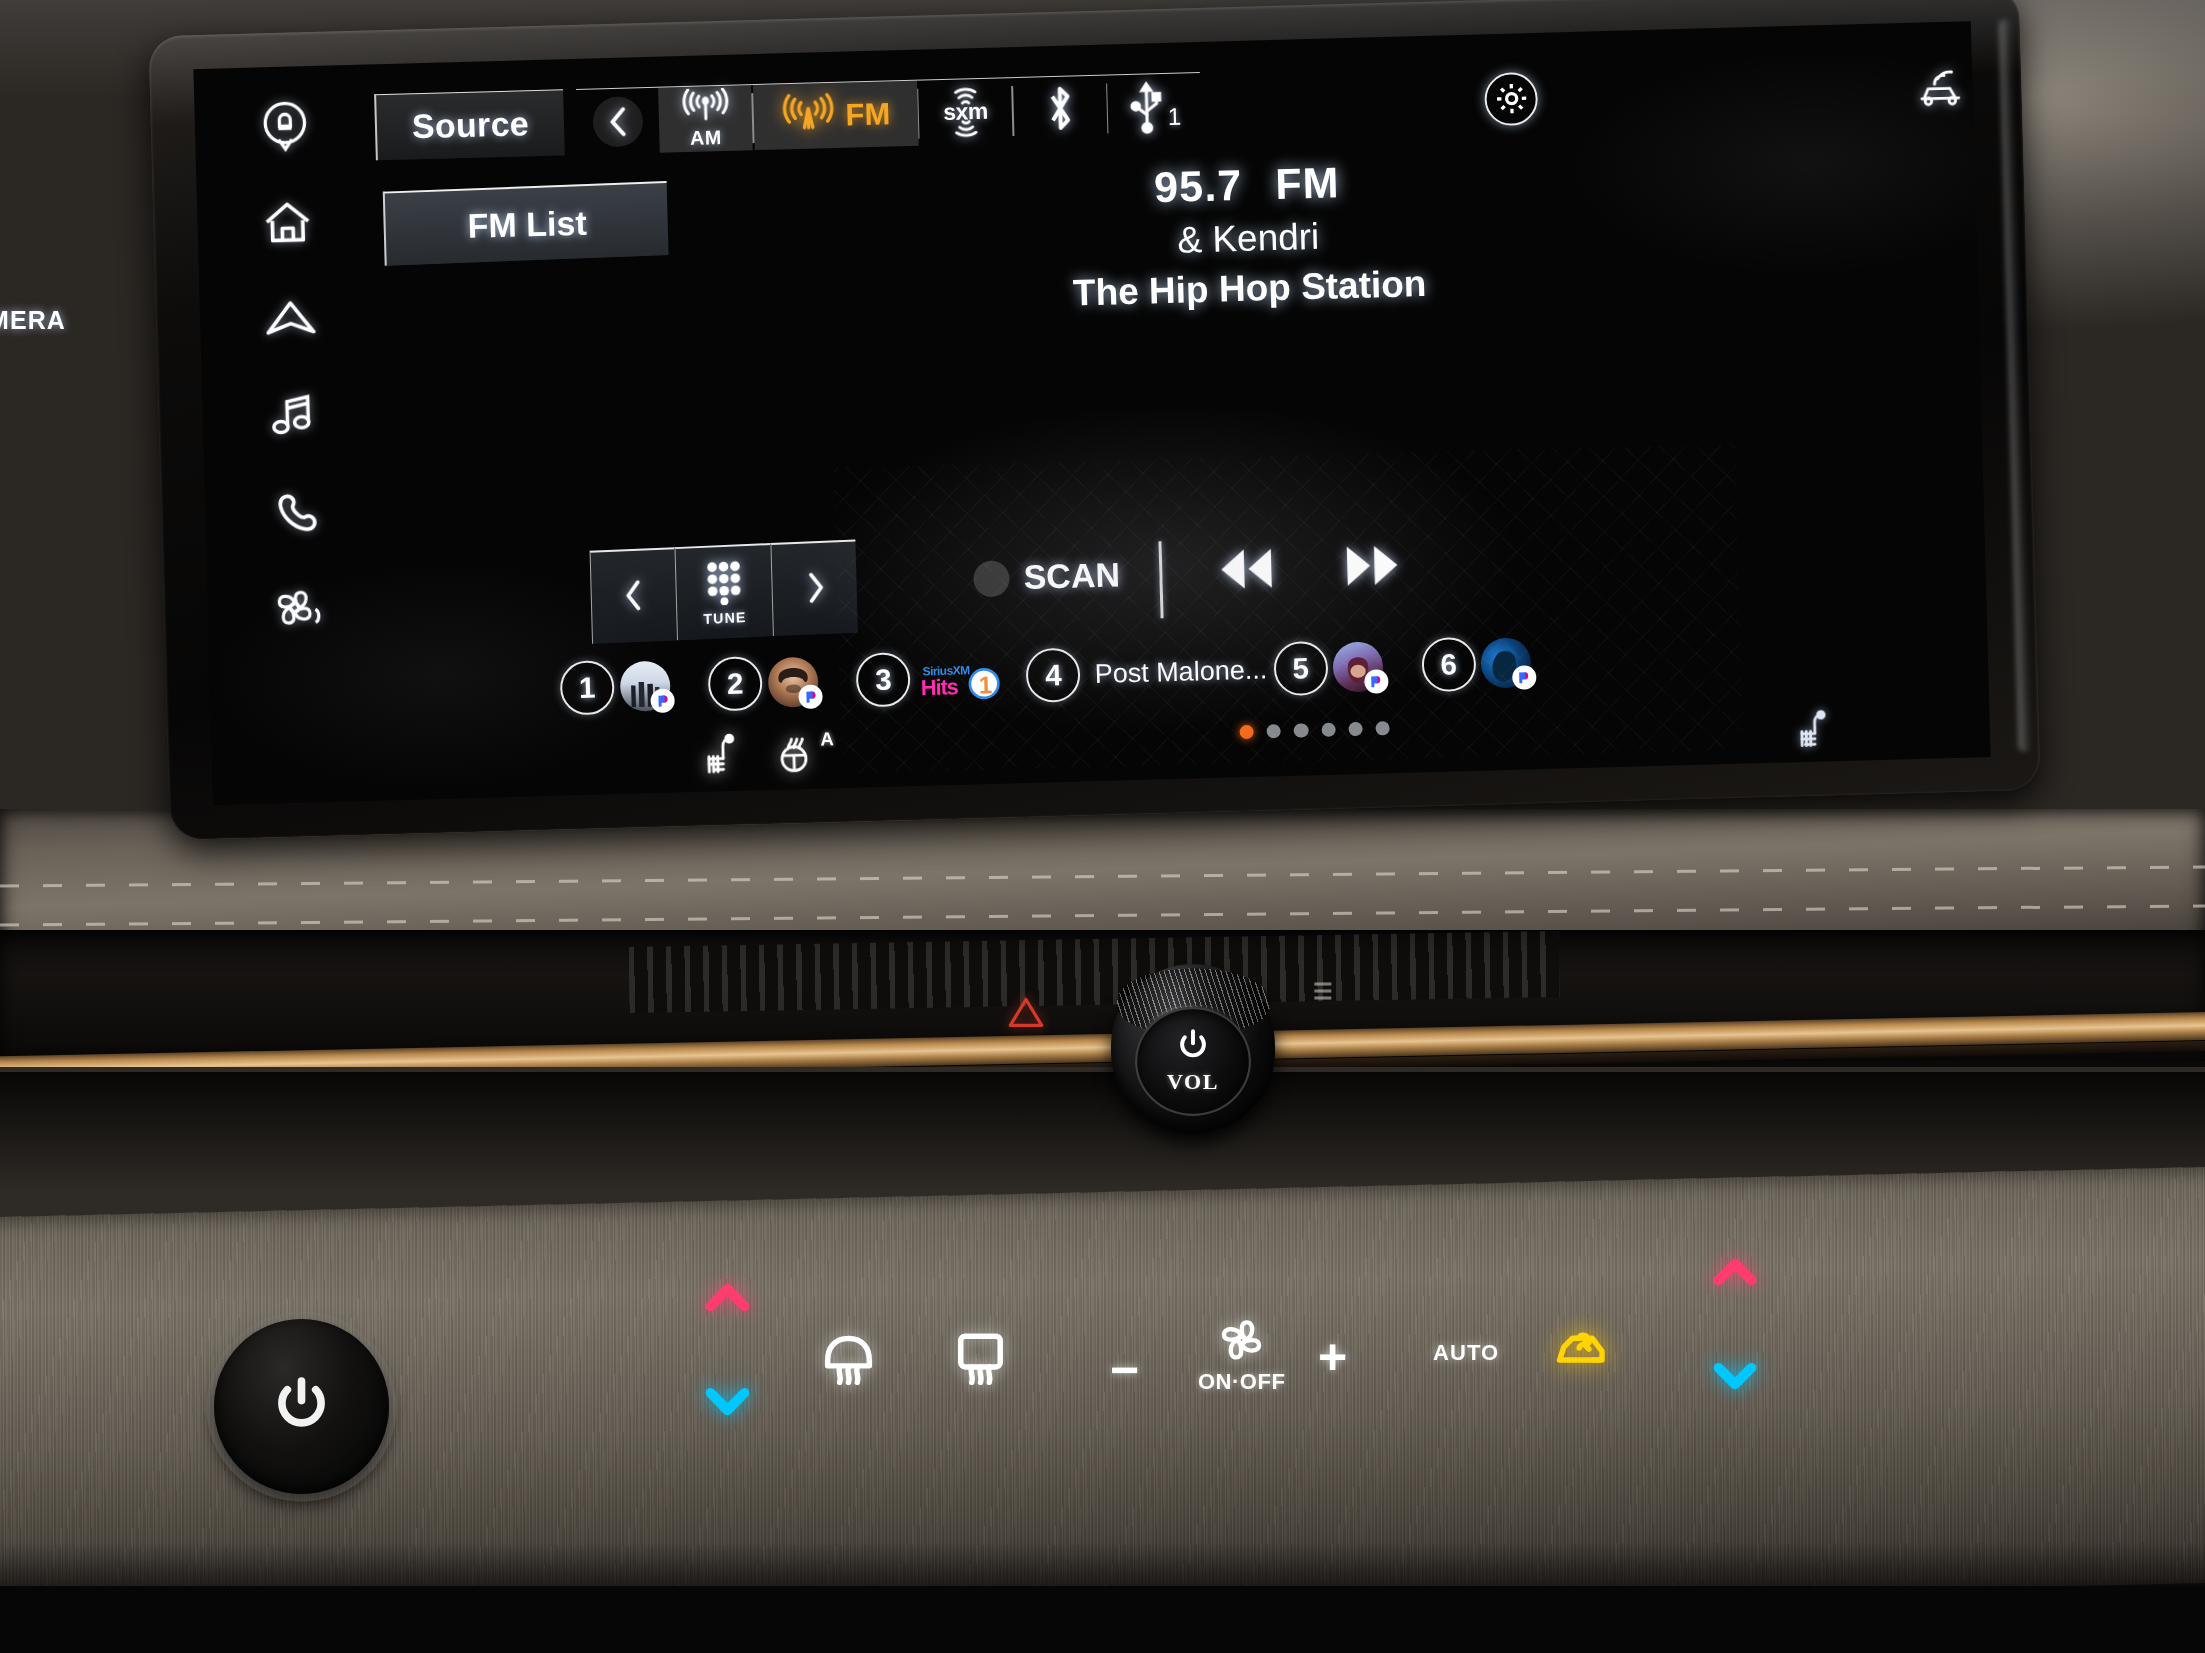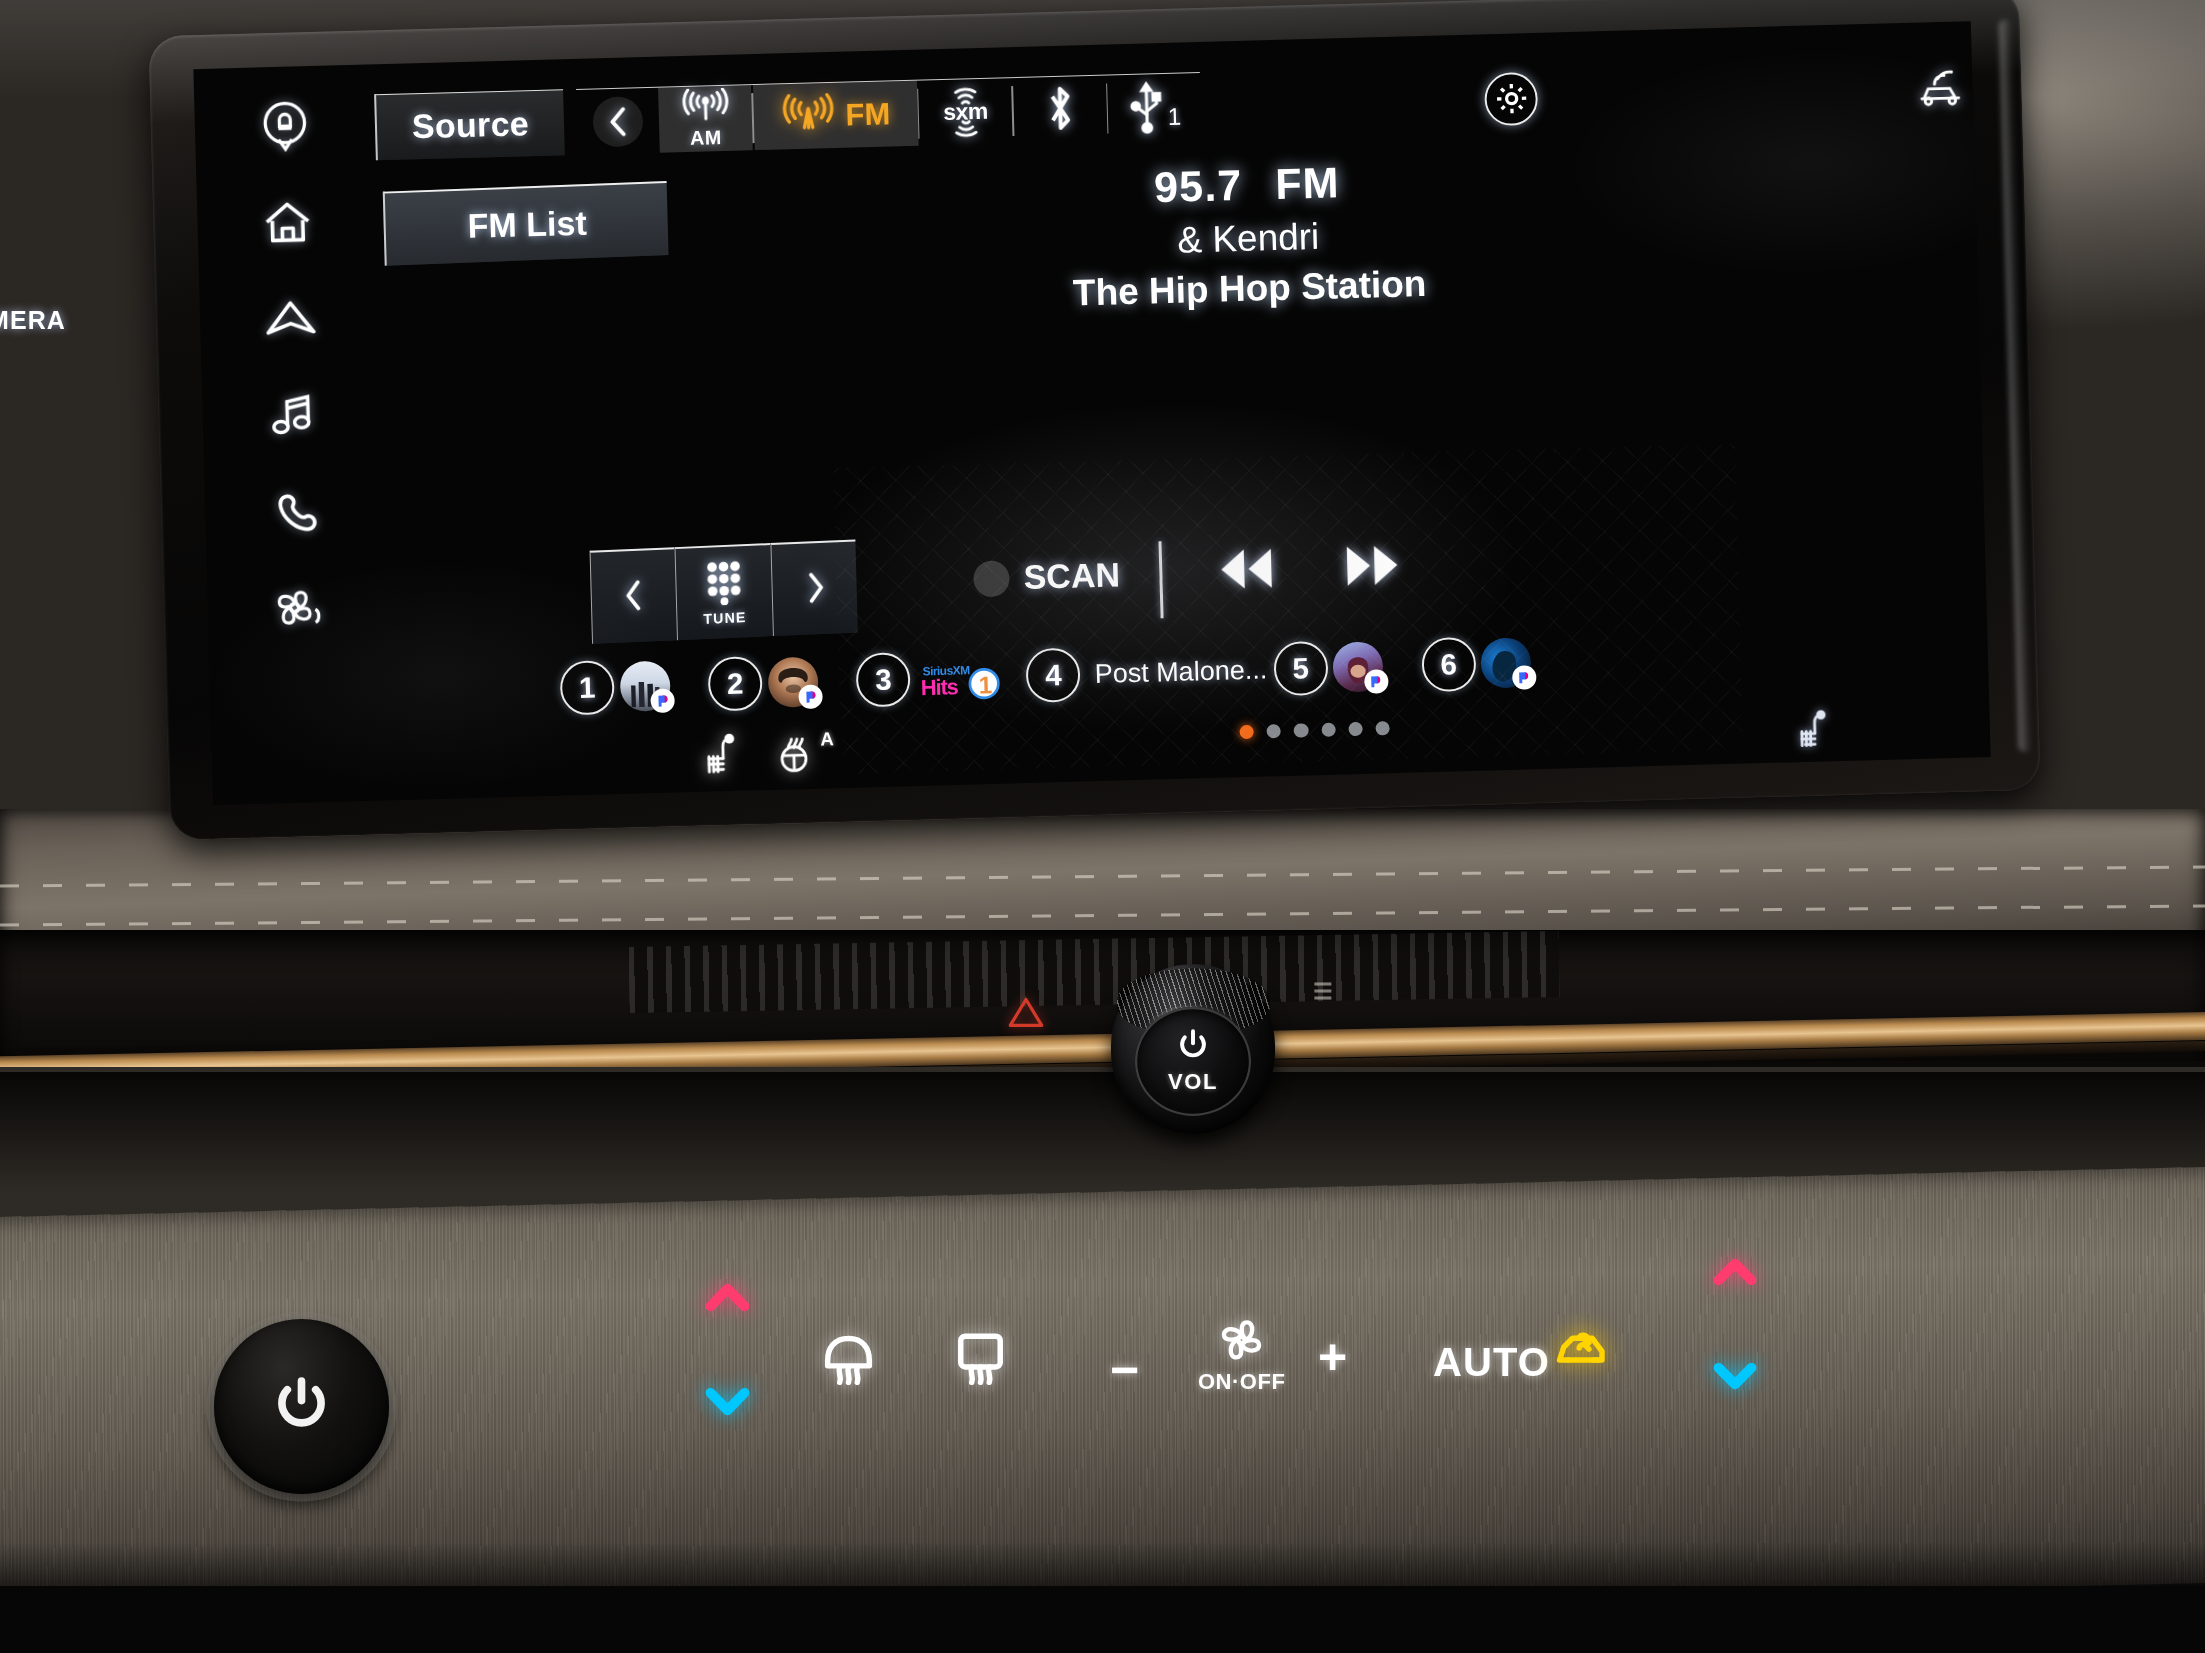--- a/index.html
+++ b/index.html
@@ -310,21 +310,21 @@
   }
   .dot{ width:14.2px; height:14.2px; border-radius:50%; background:rgba(215,220,228,.62); }
   .dot.on{ background:#f26a1b; box-shadow:0 0 9.8px rgba(242,106,27,.9); }
 
   
   .scr-bottom-left{ position:absolute; left:487px; top:678px; display:flex; gap:24px; color:#fff; }
   .scr-bottom-right{ position:absolute; left:1581px; top:684px; color:#fff; }
 
   
   .knob{
-    position:absolute; left:1111px; top:964px; width:164px; height:170px;
+    position:absolute; left:1111px; top:964px; width:164px; height:170px;font-family:Liberation Serif, serif;
   }
   .knob-body{
     position:absolute; inset:0; border-radius:50% / 48%;
     background:
       radial-gradient(ellipse at 38% 24%, #6d6d70 0%, #2a2a2c 26%, #0b0b0c 62%, #000 100%);
     box-shadow:0 8.8px 18.6px rgba(0,0,0,.85), inset 0 -5.5px 13px rgba(0,0,0,.8);
   }
   .knob-knurl{
     position:absolute; left:5.5px; top:4.4px; width:153px; height:66px;
     border-radius:50% 50% 42% 42%;
@@ -356,21 +356,21 @@
   .ic-yellow{ filter:drop-shadow(0 0 12px rgba(255,200,0,.95)); }
 
   .power-btn{
     position:absolute; left:214px; top:1319px; width:175px; height:175px; border-radius:50%;
     background:radial-gradient(ellipse at 40% 28%, #2a2927 0%, #121110 46%, #040404 100%);
     box-shadow:0 0 0 7.7px rgba(130,126,118,.30), 0 9.8px 18.6px rgba(0,0,0,.8),
                inset 0 -5.5px 14.2px rgba(0,0,0,.85);
     display:flex; align-items:center; justify-content:center;
   }
 
-  .big-auto{ color:#fff; font-size:40px; font-weight:700; letter-spacing:1.1px;
+  .big-auto{ color:#fff; font-size:22px; font-weight:700; letter-spacing:1.1px;
              text-shadow:0 0 9.8px rgba(255,255,255,.6); }
   .plus-min{ color:#fff; font-size:50px; font-weight:700; line-height:1;
              text-shadow:0 0 8.8px rgba(255,255,255,.6); }
 
   
   .camera-label{
     position:absolute; left:-12px; top:306px; color:#fff; font-size:25px; font-weight:600;
     letter-spacing:1.1px; text-shadow:0 0 8.8px rgba(190,210,255,.8);
   }
   .hazard{

